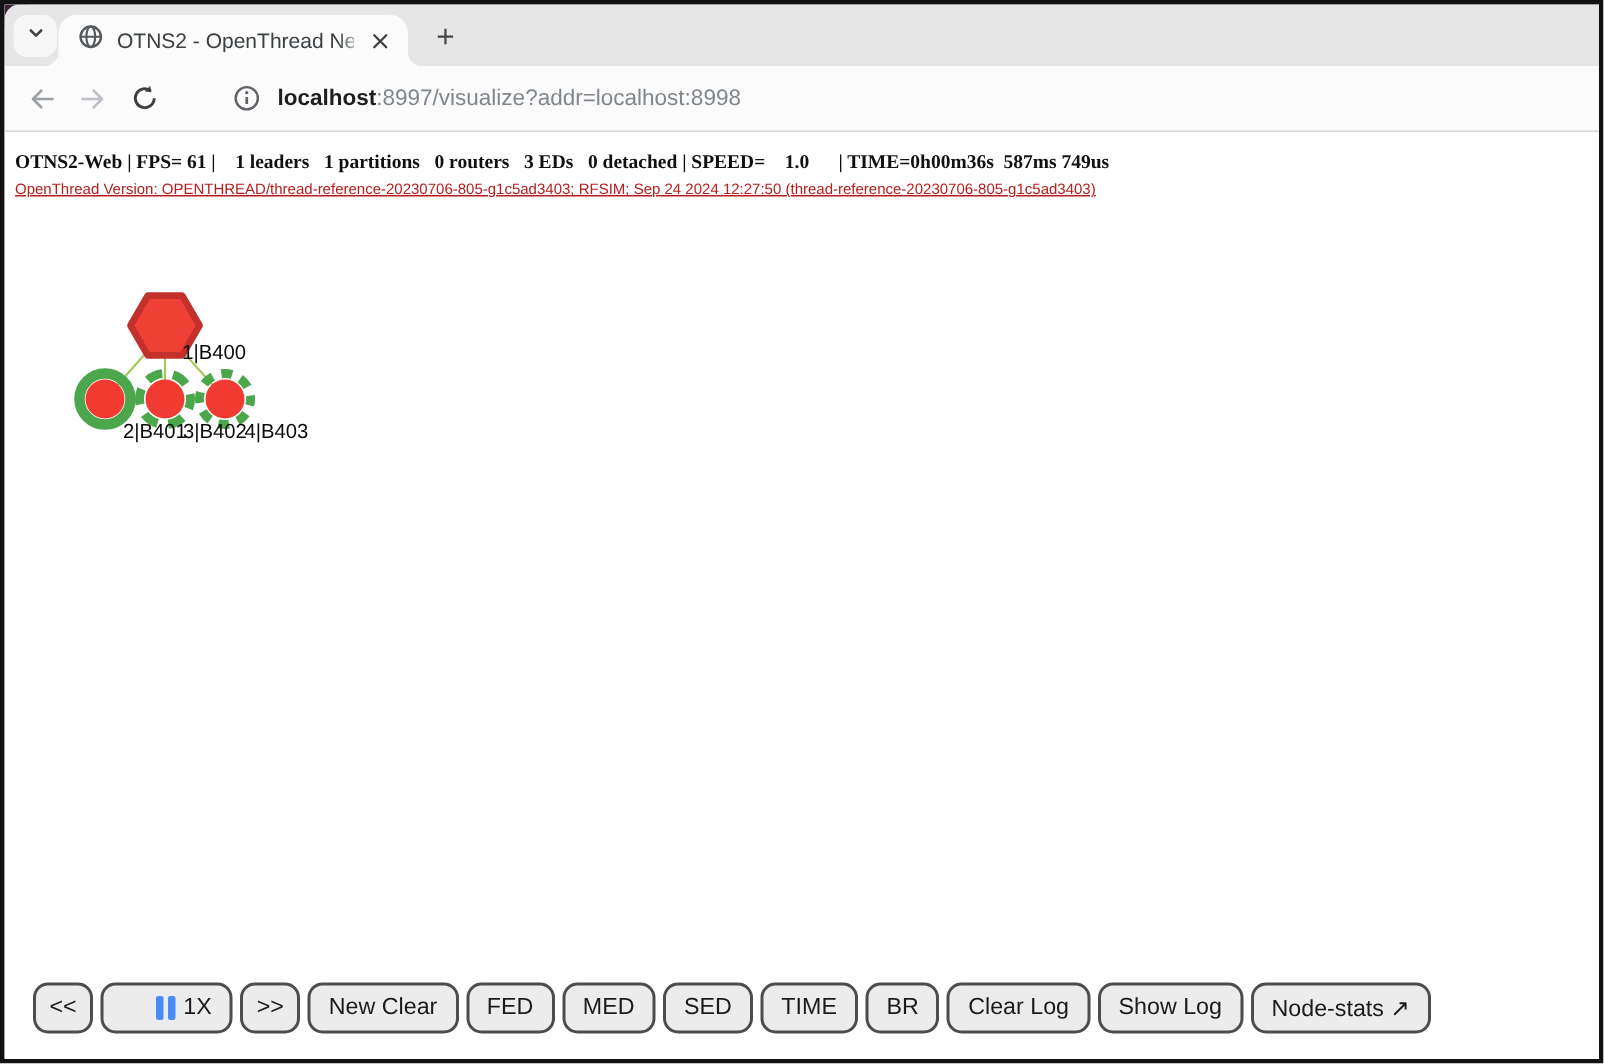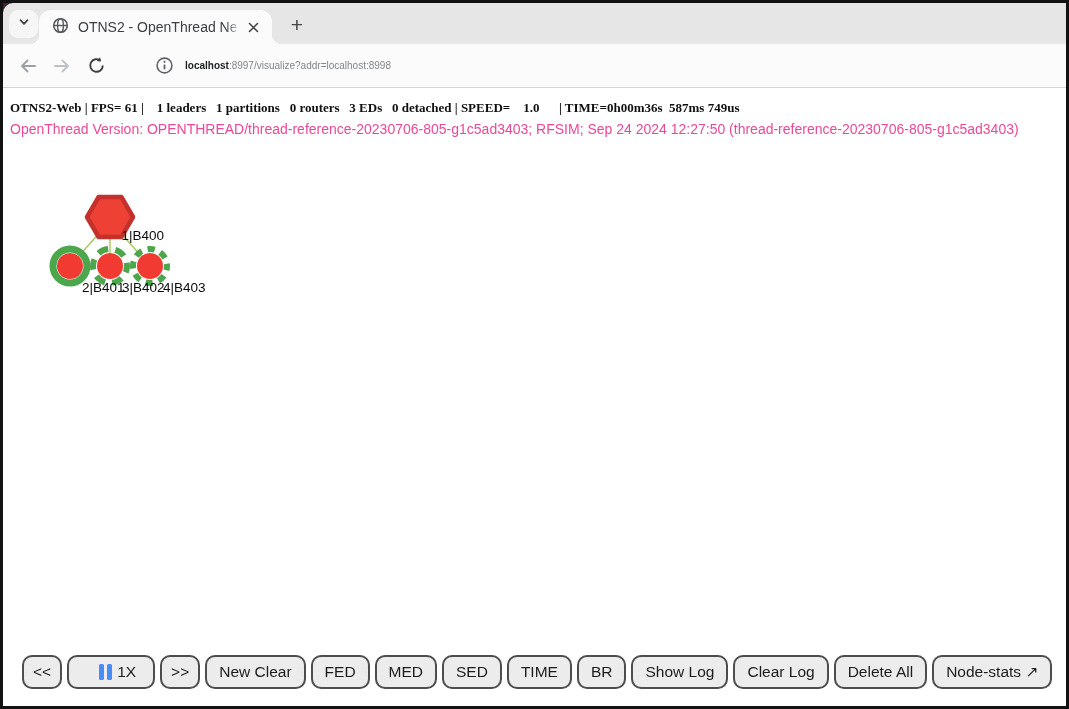--- a/index.html
+++ b/index.html
@@ -46,51 +46,51 @@
 
   
   .navbar {
     position:relative; height:44px; background:#fbfbfb;
     border-bottom:1px solid #d6d6d6; display:flex; align-items:center; z-index:1;
   }
   .nav-icon { width:34px; height:34px; display:flex; align-items:center; justify-content:center;
     border-radius:50%; cursor:pointer; }
   .nav-icon:first-child { margin-left:8px; }
   .urlbar { display:flex; align-items:center; margin-left:16px; height:34px; flex:1; cursor:text; }
-  .url-text { margin-left:11px; font-size:10px; white-space:nowrap; }
+  .url-text { margin-left:11px; font-size:15px; white-space:nowrap; }
   .url-host { color:#1d1f21; font-weight:700; }
   .url-rest { color:#80868b; }
 
   
   .content { position:relative; width:1063px; height:617px; background:#fff; }
   .status-line {
     position:absolute; left:7px; top:12px;
     font-family:Liberation Serif, serif;
     font-weight:700; font-size:13px; color:#101010; white-space:pre;
   }
   .version-line {
     position:absolute; left:7px; top:33px;
-    font-size:14px; color:#ec4899; white-space:pre;
+    font-size:10px; color:#b91c1c; white-space:pre;text-decoration:underline;
   }
   svg.topology { position:absolute; left:0; top:0; }
   svg.topology text { font-family:"Liberation Sans",sans-serif; font-size:13.5px; fill:#0b0b0b; }
 
   
   .action-bar {
     position:absolute; left:0; bottom:16px; width:100%;
     display:flex; align-items:center; gap:5px; padding-left:19px;
   }
   .abtn {
     height:34px; padding:0 12px; background:#ececec;
     border:2px solid #4d4d4d; border-radius:10px;
     font-family:"Liberation Sans",sans-serif; font-size:15.5px; color:#1b1b1b;
     display:flex; align-items:center; justify-content:center; cursor:pointer; white-space:pre;
   }
   .abtn.small { padding:0 9px; }
-  .abtn.pause { width:88px; justify-content:center; padding-left:25px; gap:5px; }
+  .abtn.pause { width:88px; justify-content:flex-end; padding-left:25px; gap:5px; }
   .pause-icon { display:flex; gap:3px; }
   .pause-icon span { display:block; width:5px; height:16px; background:#4a8cf7; border-radius:1.5px; }
 </style>
 </head>
 <body>
 
 <div class="window">
   <div class="corner-tl"></div>
 
   <div class="tabstrip">
@@ -190,19 +190,18 @@
         <span class="pause-icon"><span></span><span></span></span>
         <span>1X</span>
       </button>
       <button class="abtn small">&gt;&gt;</button>
       <button class="abtn">New Clear</button>
       <button class="abtn">FED</button>
       <button class="abtn">MED</button>
       <button class="abtn">SED</button>
       <button class="abtn">TIME</button>
       <button class="abtn">BR</button>
+      <button class="abtn">Clear Log</button>
       <button class="abtn">Show Log</button>
-      <button class="abtn">Clear Log</button>
-      <button class="abtn">Delete All</button>
       <button class="abtn">Node-stats ↗</button>
     </div>
   </div>
 </div>
 
 </body></html>

